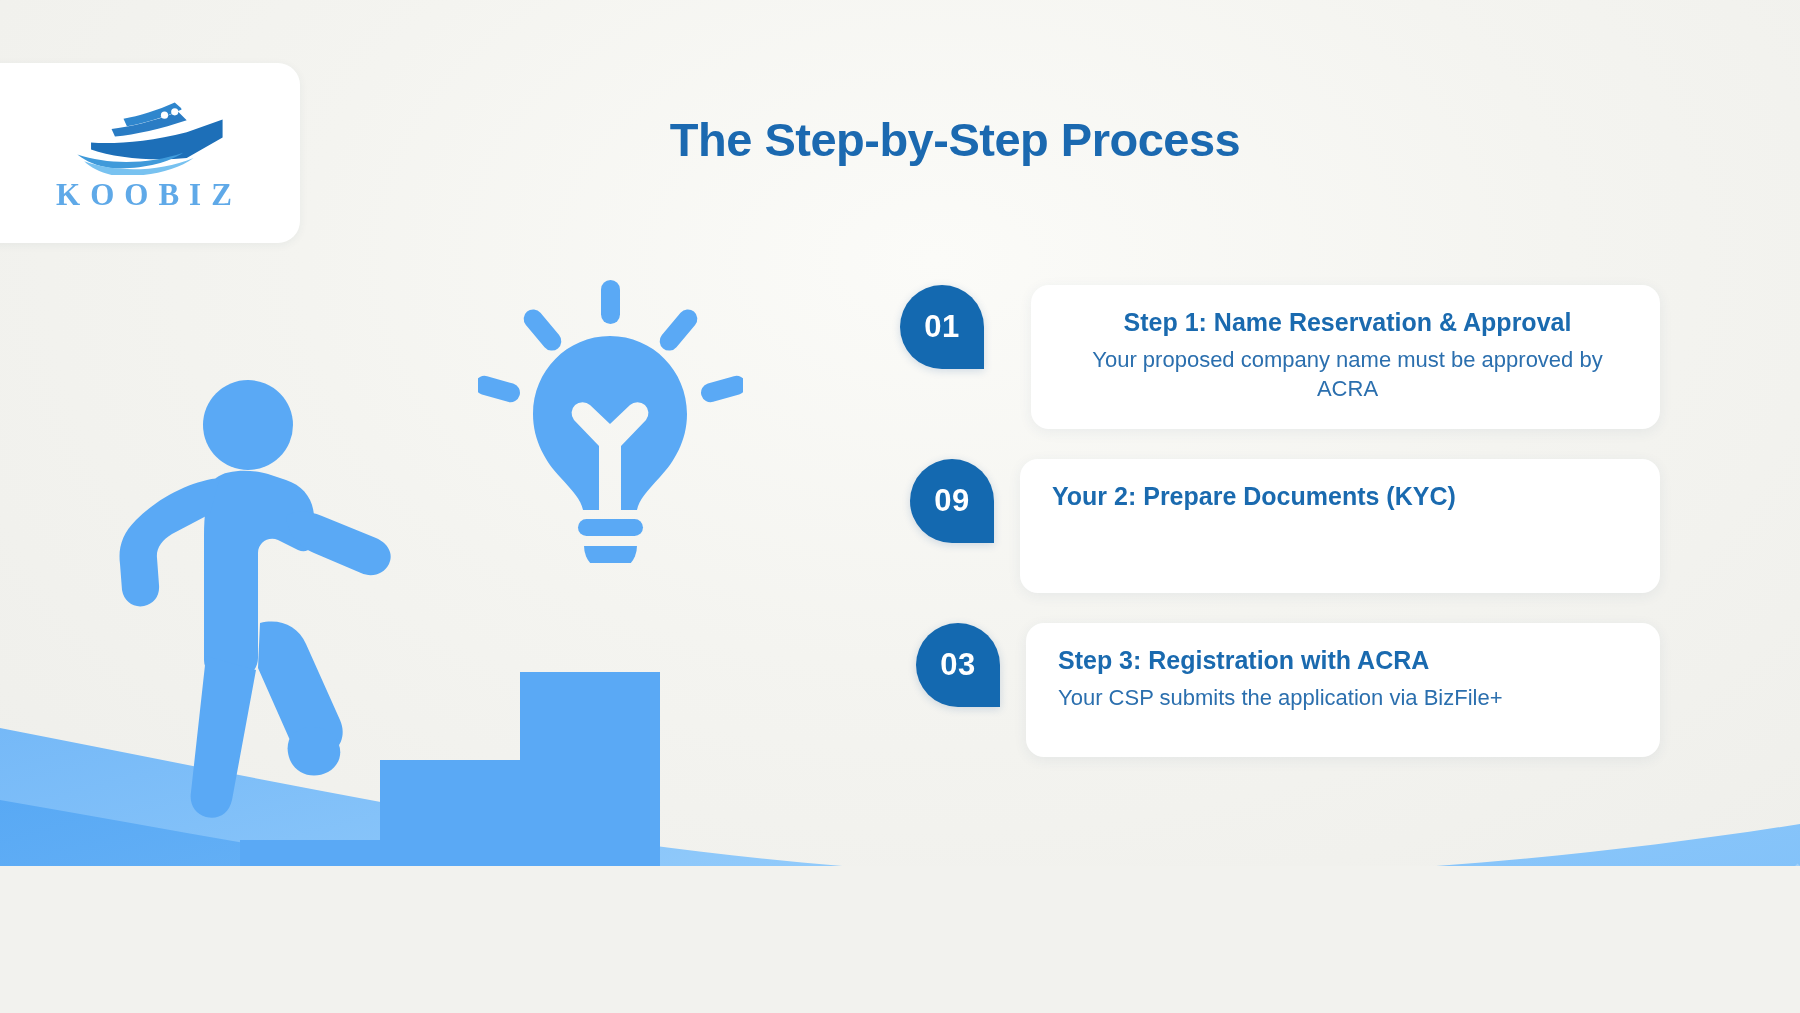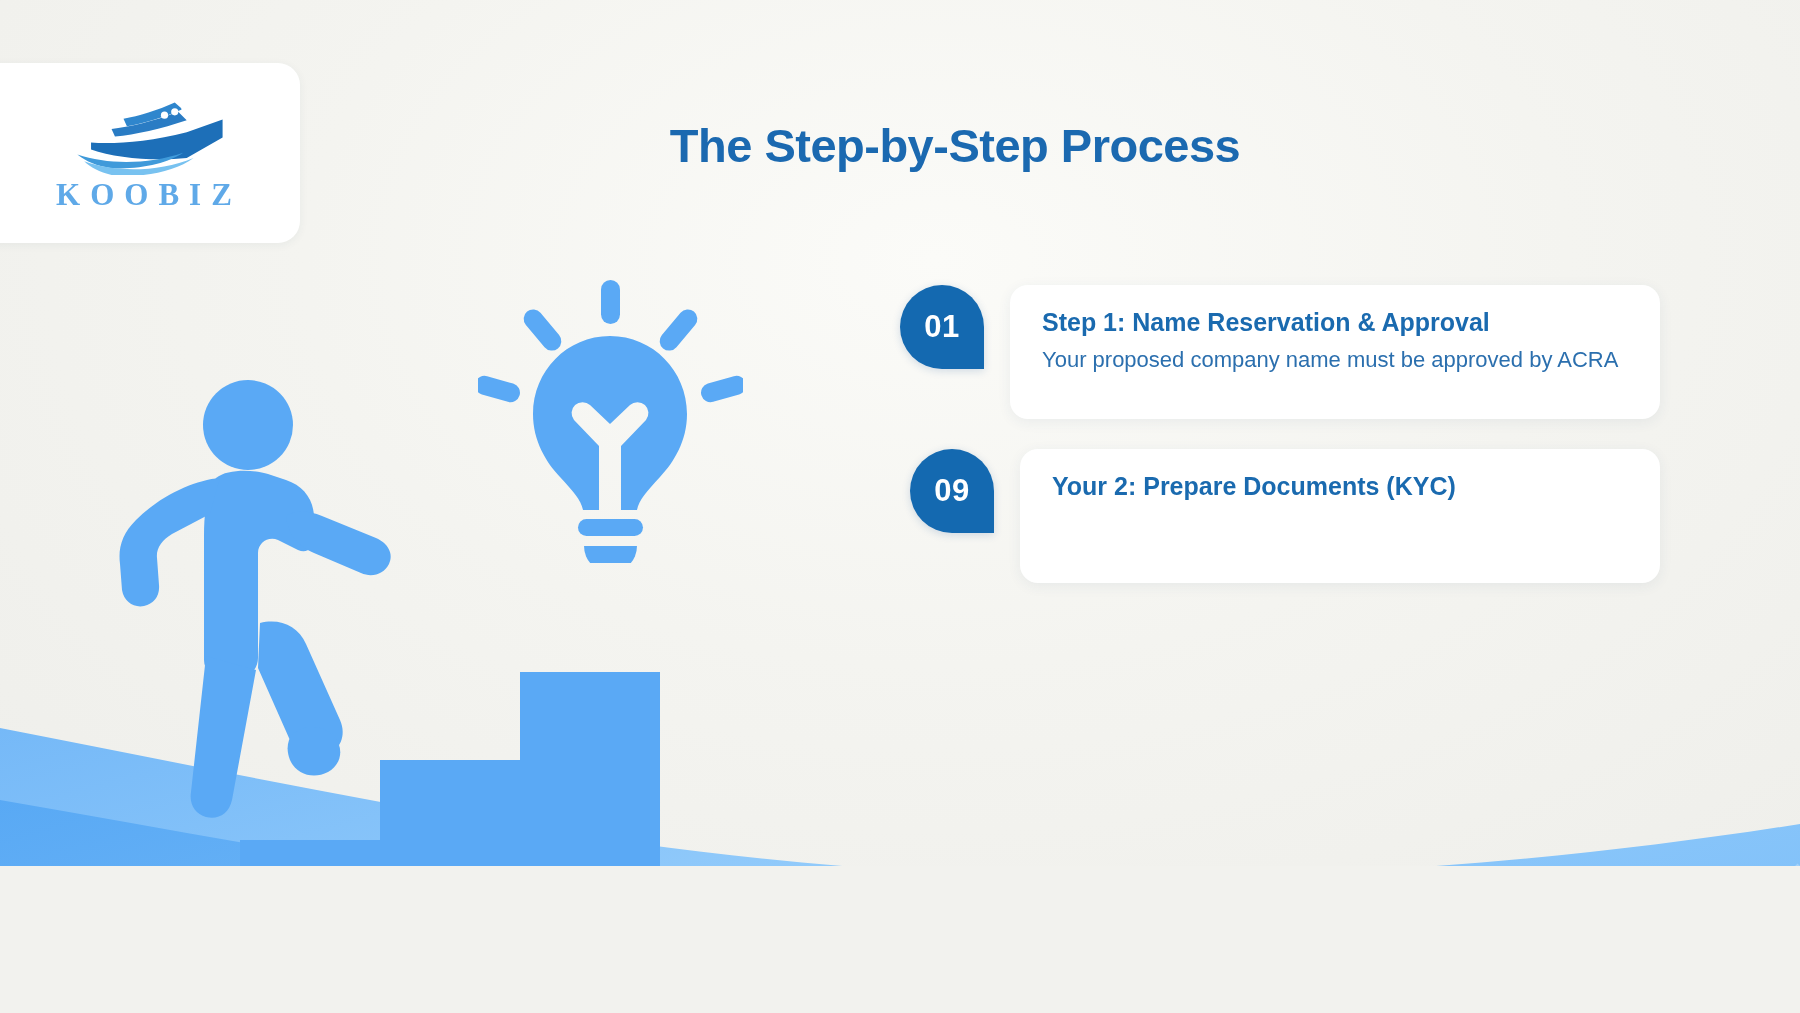--- a/index.html
+++ b/index.html
@@ -28,21 +28,21 @@
   #logo-card .logo-mark{width:180px;height:82px;display:block;margin-left:18px;}
   #logo-card .logo-word{
     margin-top:2px;margin-left:18px;
     font-family:"Liberation Serif","DejaVu Serif",serif;
     font-size:31px;letter-spacing:10px;font-weight:700;color:#5fa9e8;
     padding-left:10px;
   }
 
   
   #page-title{
-    position:absolute;left:590px;top:120px;width:730px;text-align:center;
+    position:absolute;left:590px;top:114px;width:730px;text-align:center;
     font-size:47px;font-weight:700;color:#1b69b0;letter-spacing:-0.5px;
     line-height:1.1;
   }
 
   
   #bulb{position:absolute;left:478px;top:278px;width:265px;height:285px;}
   #runner{position:absolute;left:108px;top:368px;width:300px;height:460px;}
   #stairs{position:absolute;left:130px;top:600px;width:560px;height:320px;}
 
   
@@ -63,22 +63,22 @@
     min-height:86px;
   }
   .step-title{
     font-size:25px;font-weight:700;color:#1a6aaf;margin:0 0 8px 0;line-height:1.2;
   }
   .step-desc{
     font-size:22px;font-weight:400;color:#2b6fae;line-height:1.32;margin:0;
   }
 
   
-  #steps .row-1{margin-left:0px;}
-  #steps .row-1 .step-card{margin-left:26px;width:612px;}
+  #steps .row-1{margin-left:0px;gap:21px;}
+  #steps .row-1 .step-card{margin-left:26px;width:612px;text-align:center;}
   #steps .row-2{margin-left:10px;}
   #steps .row-2 .step-card{margin-left:26px;width:612px;}
   #steps .row-3{margin-left:16px;}
   #steps .row-3 .step-card{margin-left:26px;width:612px;}
 </style>
 </head>
 <body>
 
 <div id="slide">
 
@@ -199,16 +199,23 @@
       </div>
     </div>
 
     <div class="step-row row-2">
       <div class="step-badge">09</div>
       <div class="step-card">
         <p class="step-title">Your 2: Prepare Documents (KYC)</p>
       </div>
     </div>
 
+    <div class="step-row row-3">
+      <div class="step-badge">03</div>
+      <div class="step-card">
+        <p class="step-title">Step 3: Registration with ACRA</p>
+        <p class="step-desc">Your CSP submits the application via BizFile+</p>
+      </div>
+    </div>
 
   </div>
 
 </div>
 
 </body></html>

